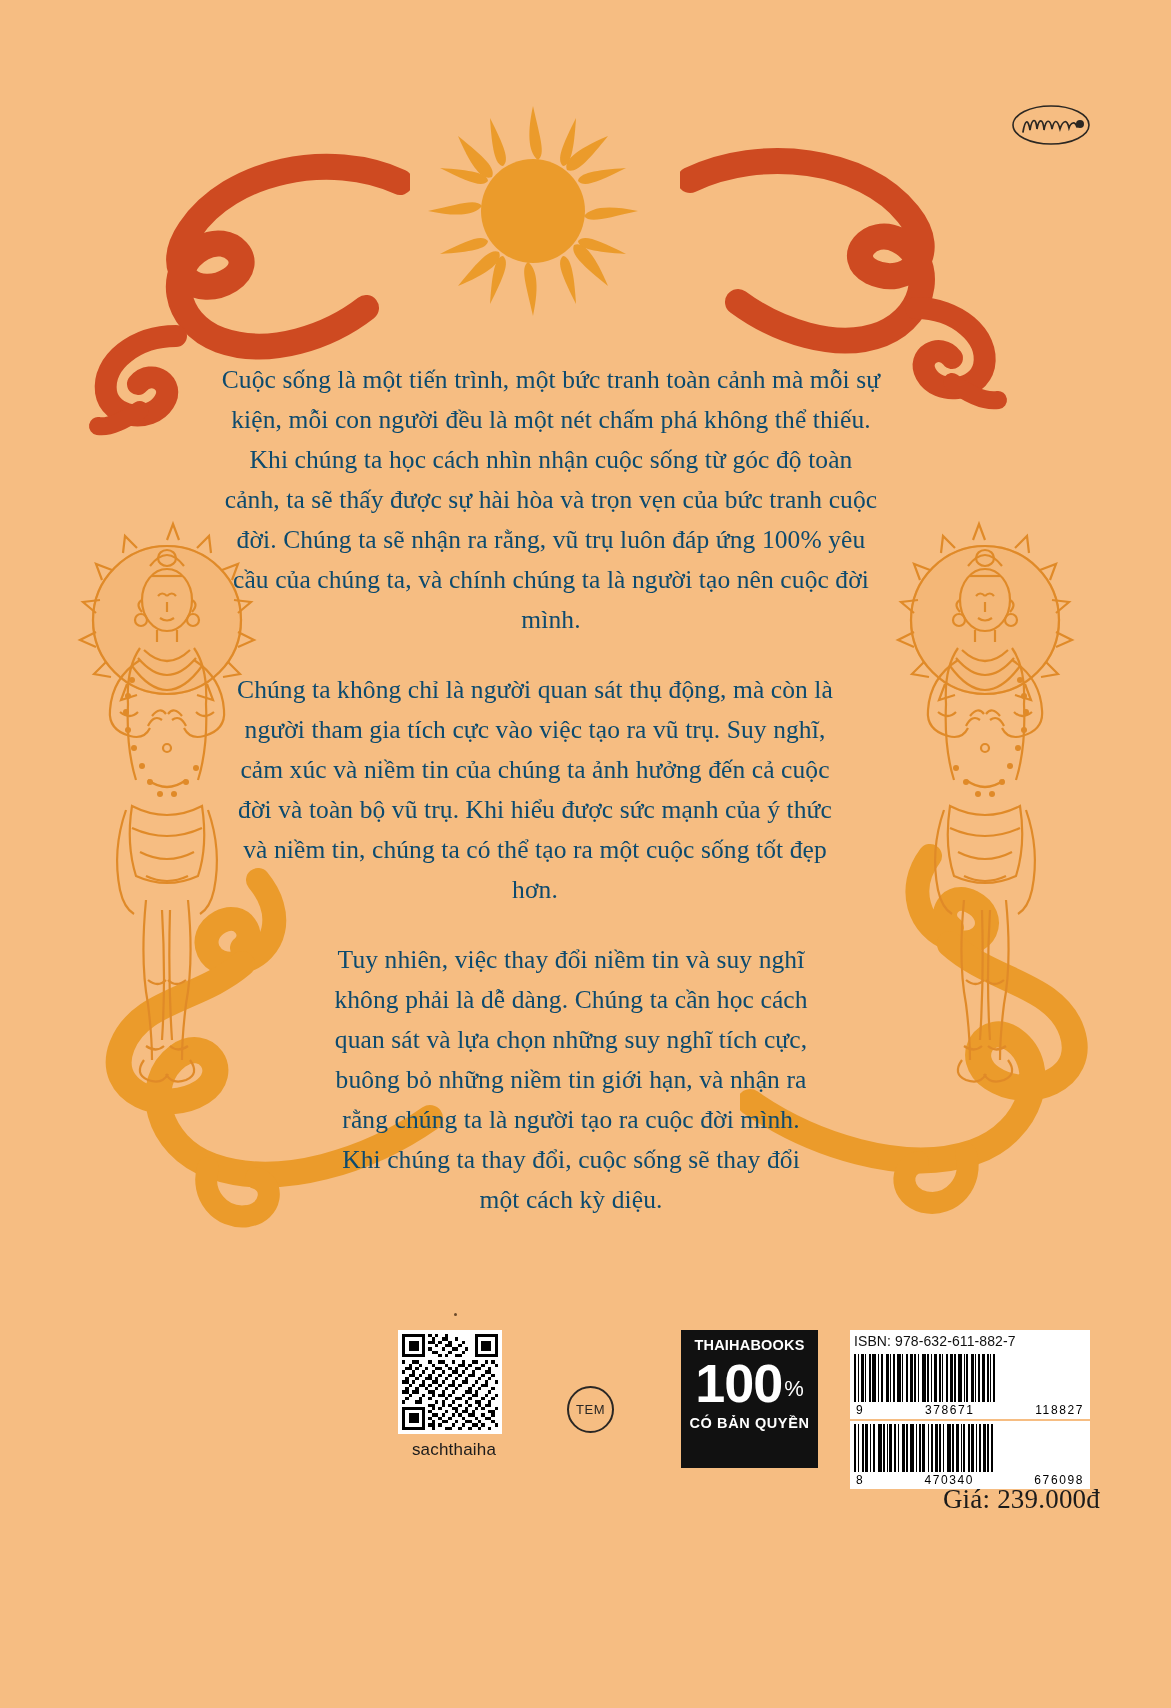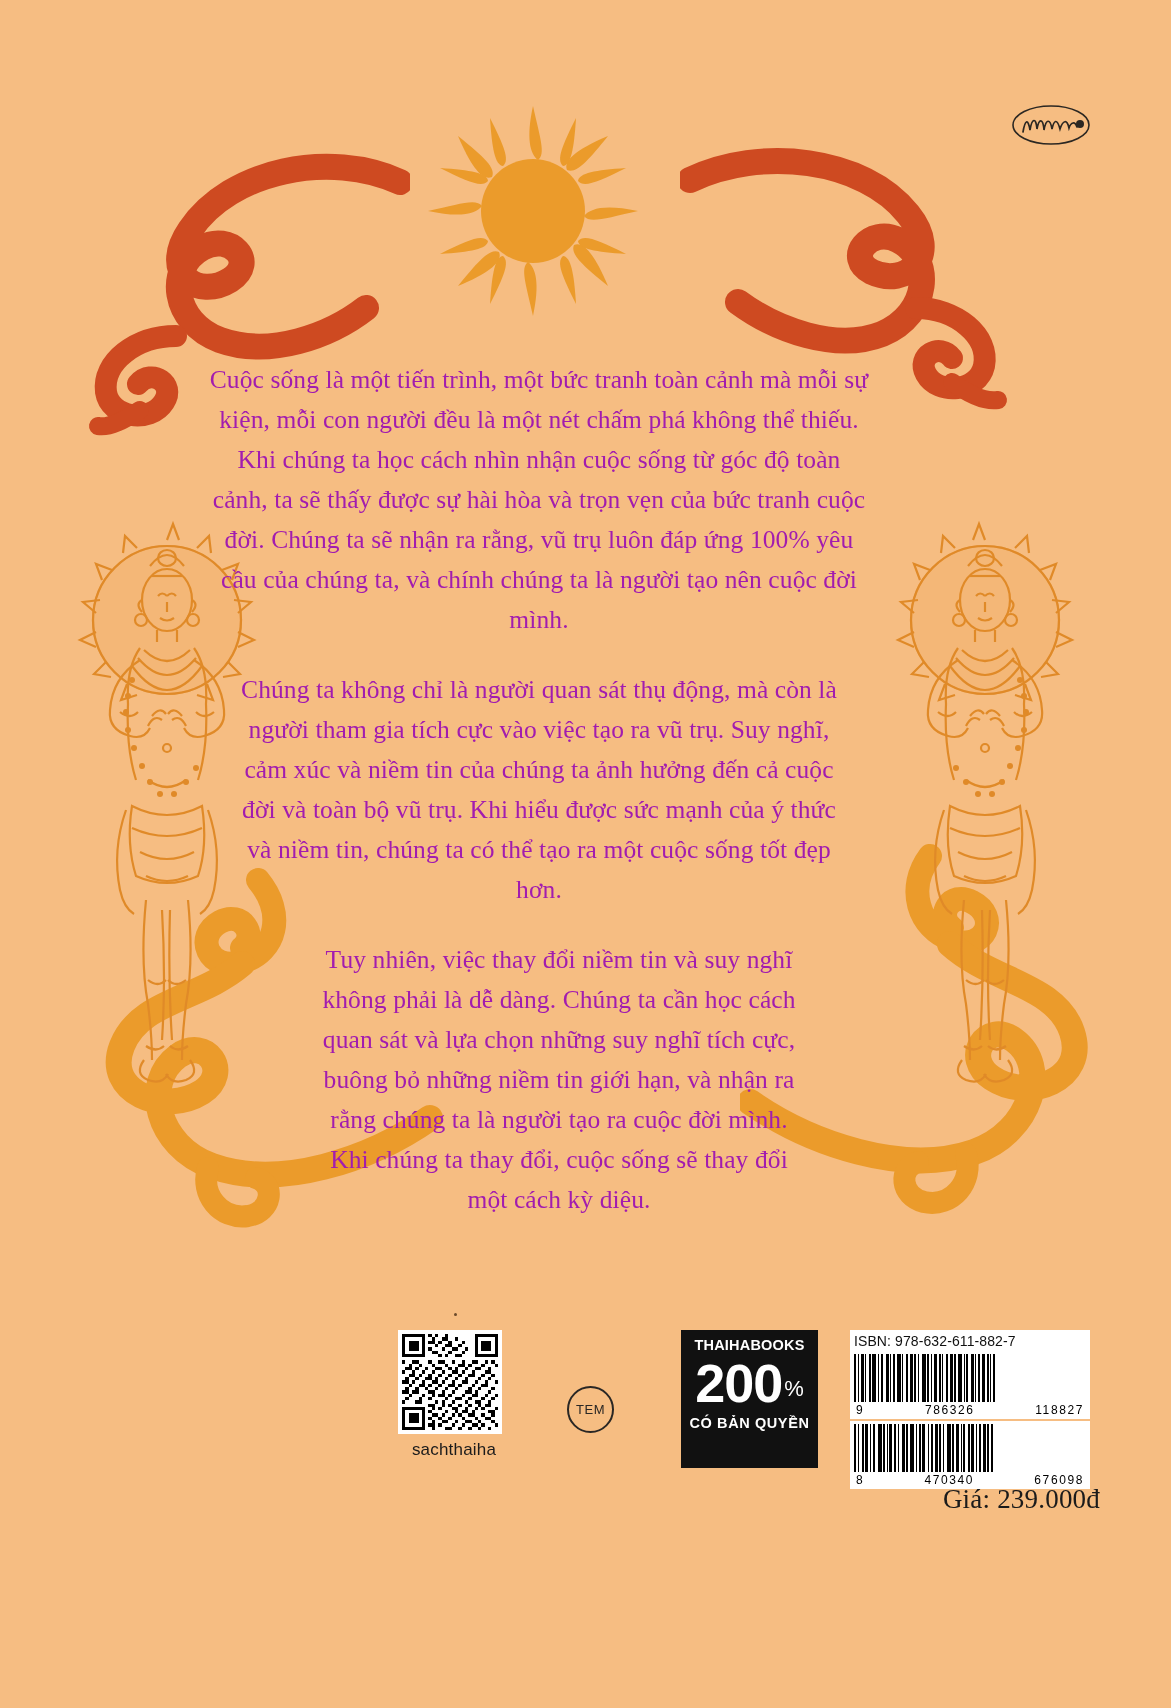--- a/index.html
+++ b/index.html
@@ -49,36 +49,36 @@
   .ribbon-br { left: 740px; top: 840px; width: 360px; height: 440px; }
 
   
   .deity { position: absolute; }
   .deity-left  { left: 62px;  top: 480px; width: 210px; height: 690px; }
   .deity-right { left: 880px; top: 480px; width: 210px; height: 690px; }
 
   
   .copy {
     position: absolute;
-    left: 209px;
+    left: 221px;
     top: 360px;
     width: 670px;
-    color: #a21caf;
+    color: #0c4a6e;
     text-align: center;
   }
   .para {
     font-size: 25.5px;
     line-height: 40px;
     letter-spacing: 0.1px;
     margin: 0 0 30px 0;
     text-align: center;
   }
   .para:last-child { margin-bottom: 0; }
   .para-1 { width: 660px; margin-left: 0; }
-  .para-2 { width: 600px; margin-left: 30px; }
+  .para-2 { width: 600px; margin-left: 14px; }
   .para-3 { width: 500px; margin-left: 100px; }
 
   
   .bottom {
     position: absolute;
     left: 0;
     top: 1330px;
     width: 1171px;
     height: 260px;
   }
@@ -686,21 +686,21 @@
         </svg>
       </div>
       <div class="qr-label">sachthaiha</div>
     </div>
 
     <div class="tem-badge">TEM</div>
 
     <div class="copyright-badge">
       <div class="cb-top">THAIHABOOKS</div>
       <div>
-        <span class="cb-mid">200</span><span class="cb-pct">%</span>
+        <span class="cb-mid">100</span><span class="cb-pct">%</span>
       </div>
       <div class="cb-bot">CÓ BẢN QUYỀN</div>
     </div>
 
     <div class="isbn-block">
       <div class="isbn-text">ISBN: 978-632-611-882-7</div>
       <div class="barcode-box">
         <div class="barcode">
           <span class="bar" style="width:2px"></span>
             <span style="width:2px"></span>
@@ -769,21 +769,21 @@
           <span class="bar" style="width:3px"></span>
             <span style="width:2px"></span>
           <span class="bar" style="width:2px"></span>
             <span style="width:1px"></span>
           <span class="bar" style="width:1px"></span>
             <span style="width:2px"></span>
           <span class="bar" style="width:2px"></span>
         </div>
         <div class="barcode-digits">
           <span>9</span>
-          <span>786326</span>
+          <span>378671</span>
           <span>118827</span>
         </div>
       </div>
       <div class="barcode-box">
         <div class="barcode">
           <span class="bar" style="width:2px"></span>
             <span style="width:2px"></span>
           <span class="bar" style="width:1px"></span>
             <span style="width:3px"></span>
           <span class="bar" style="width:2px"></span>

